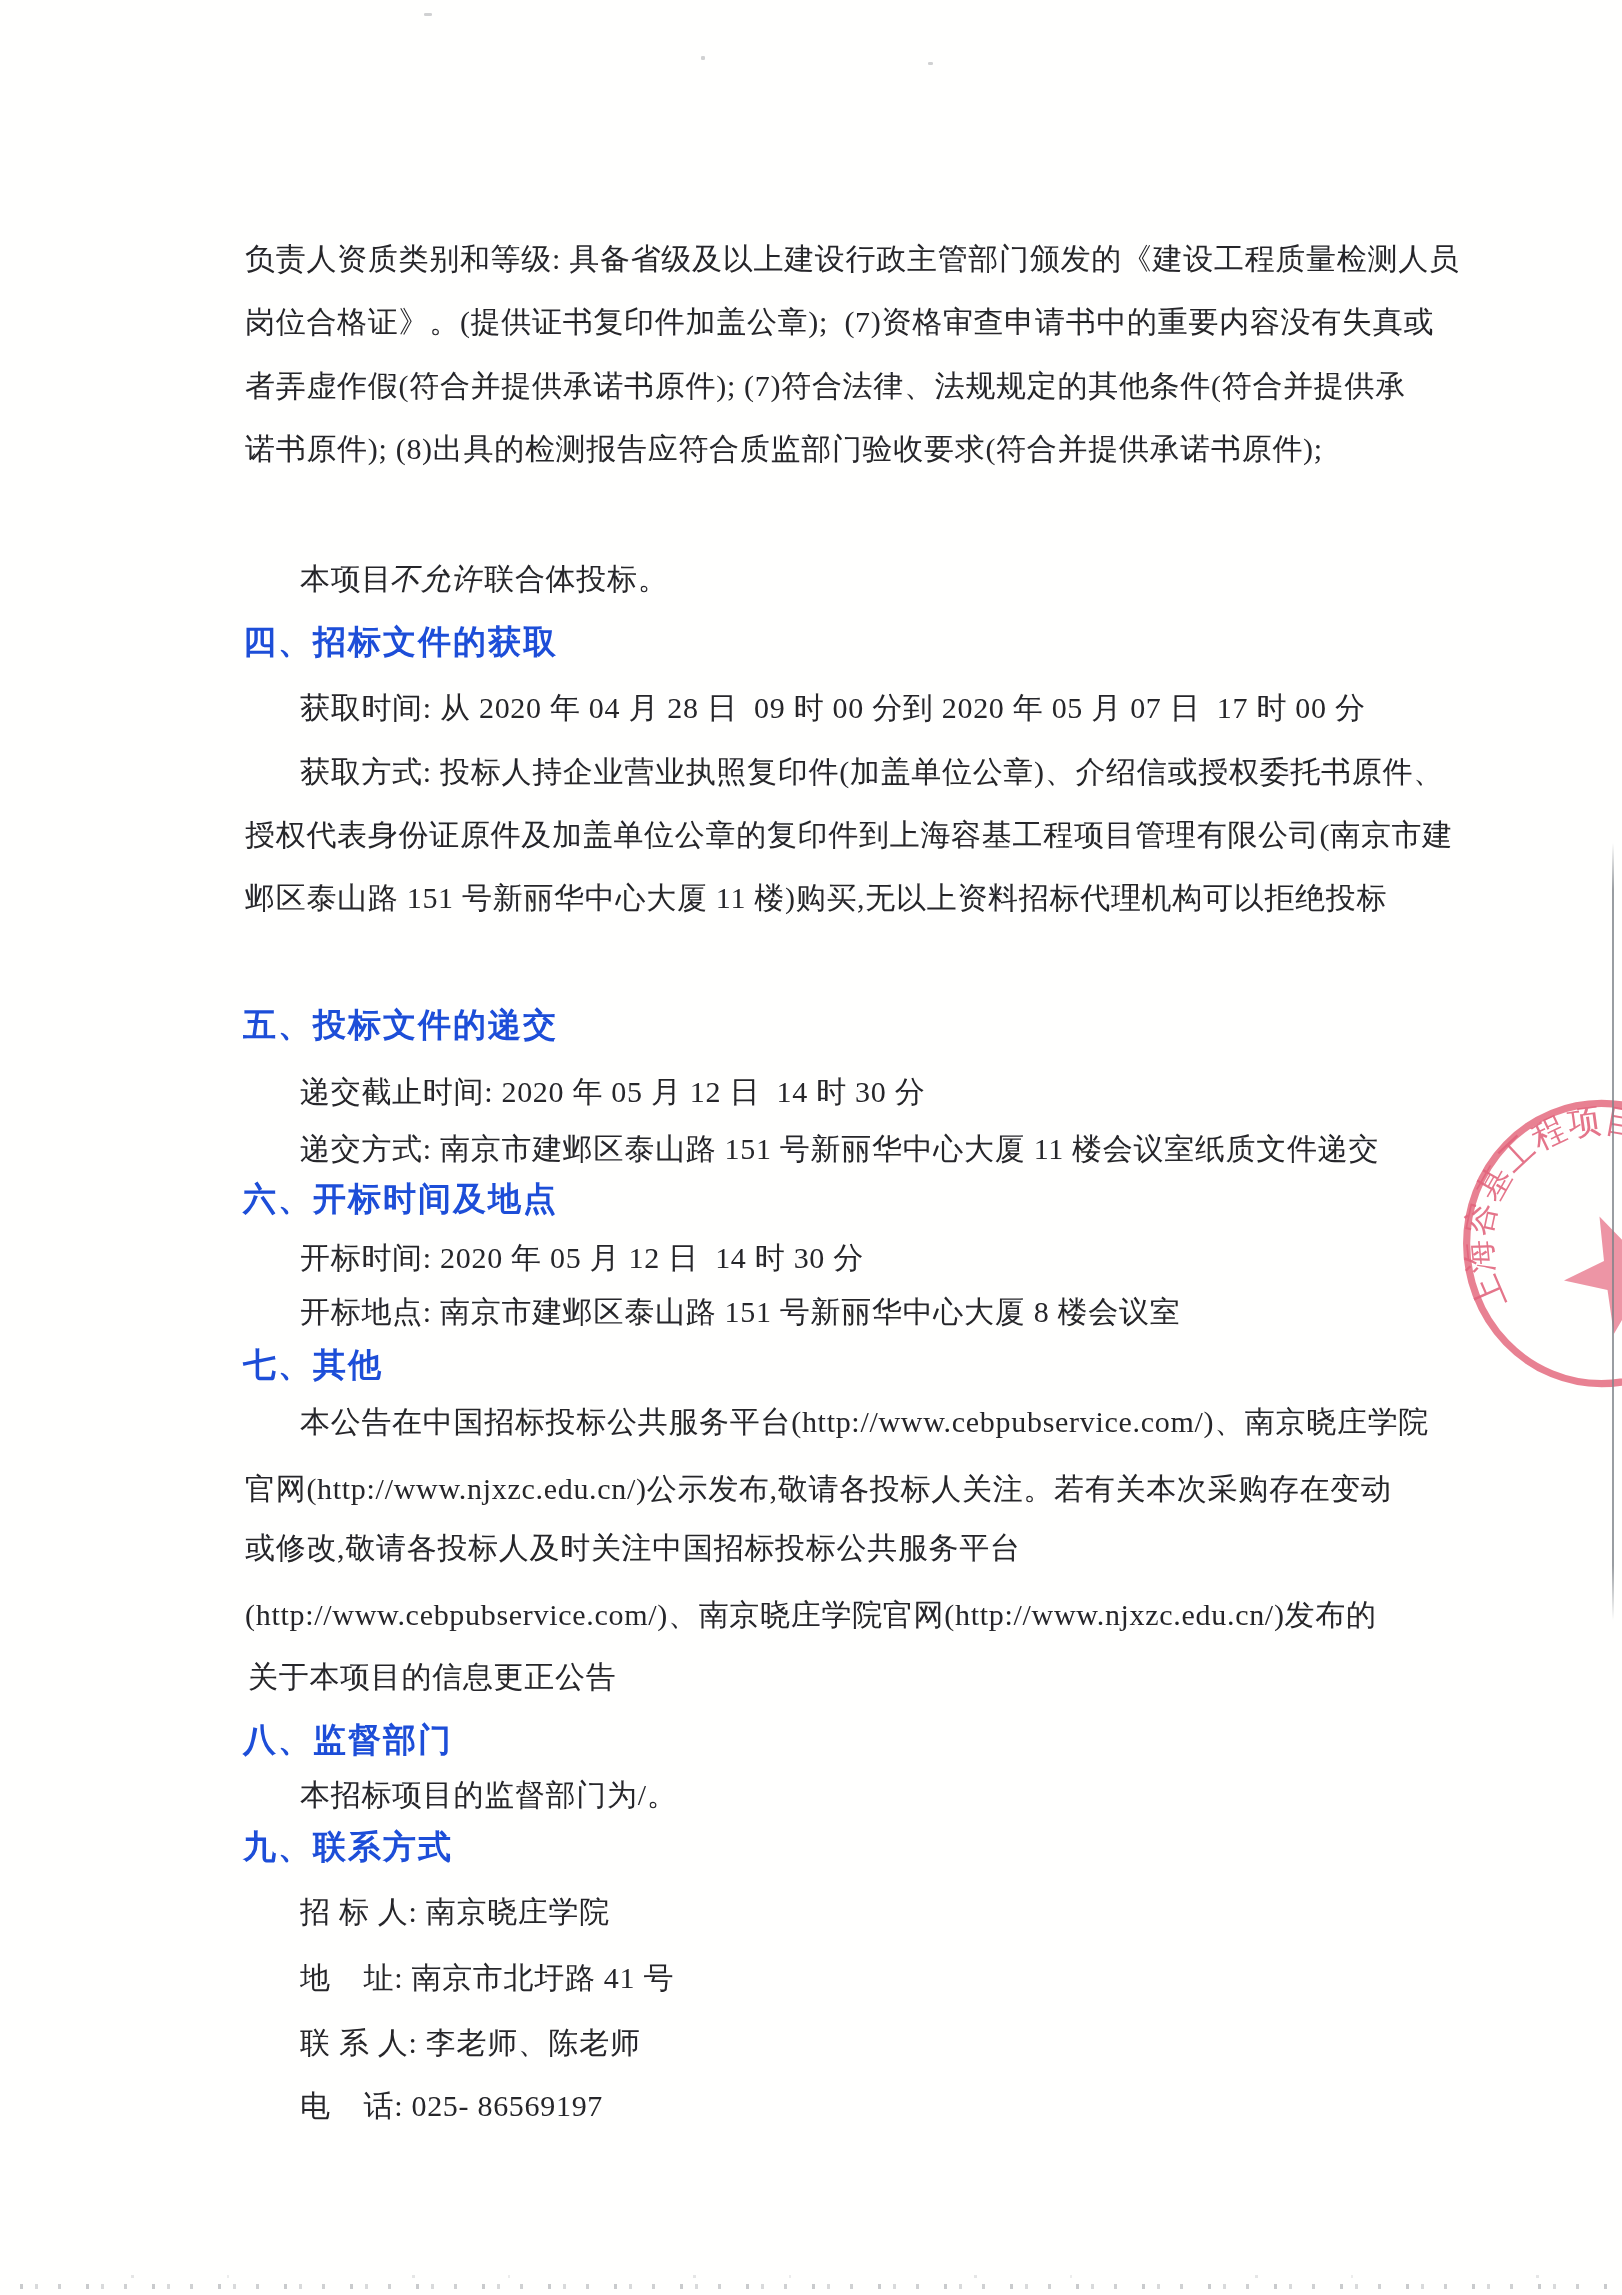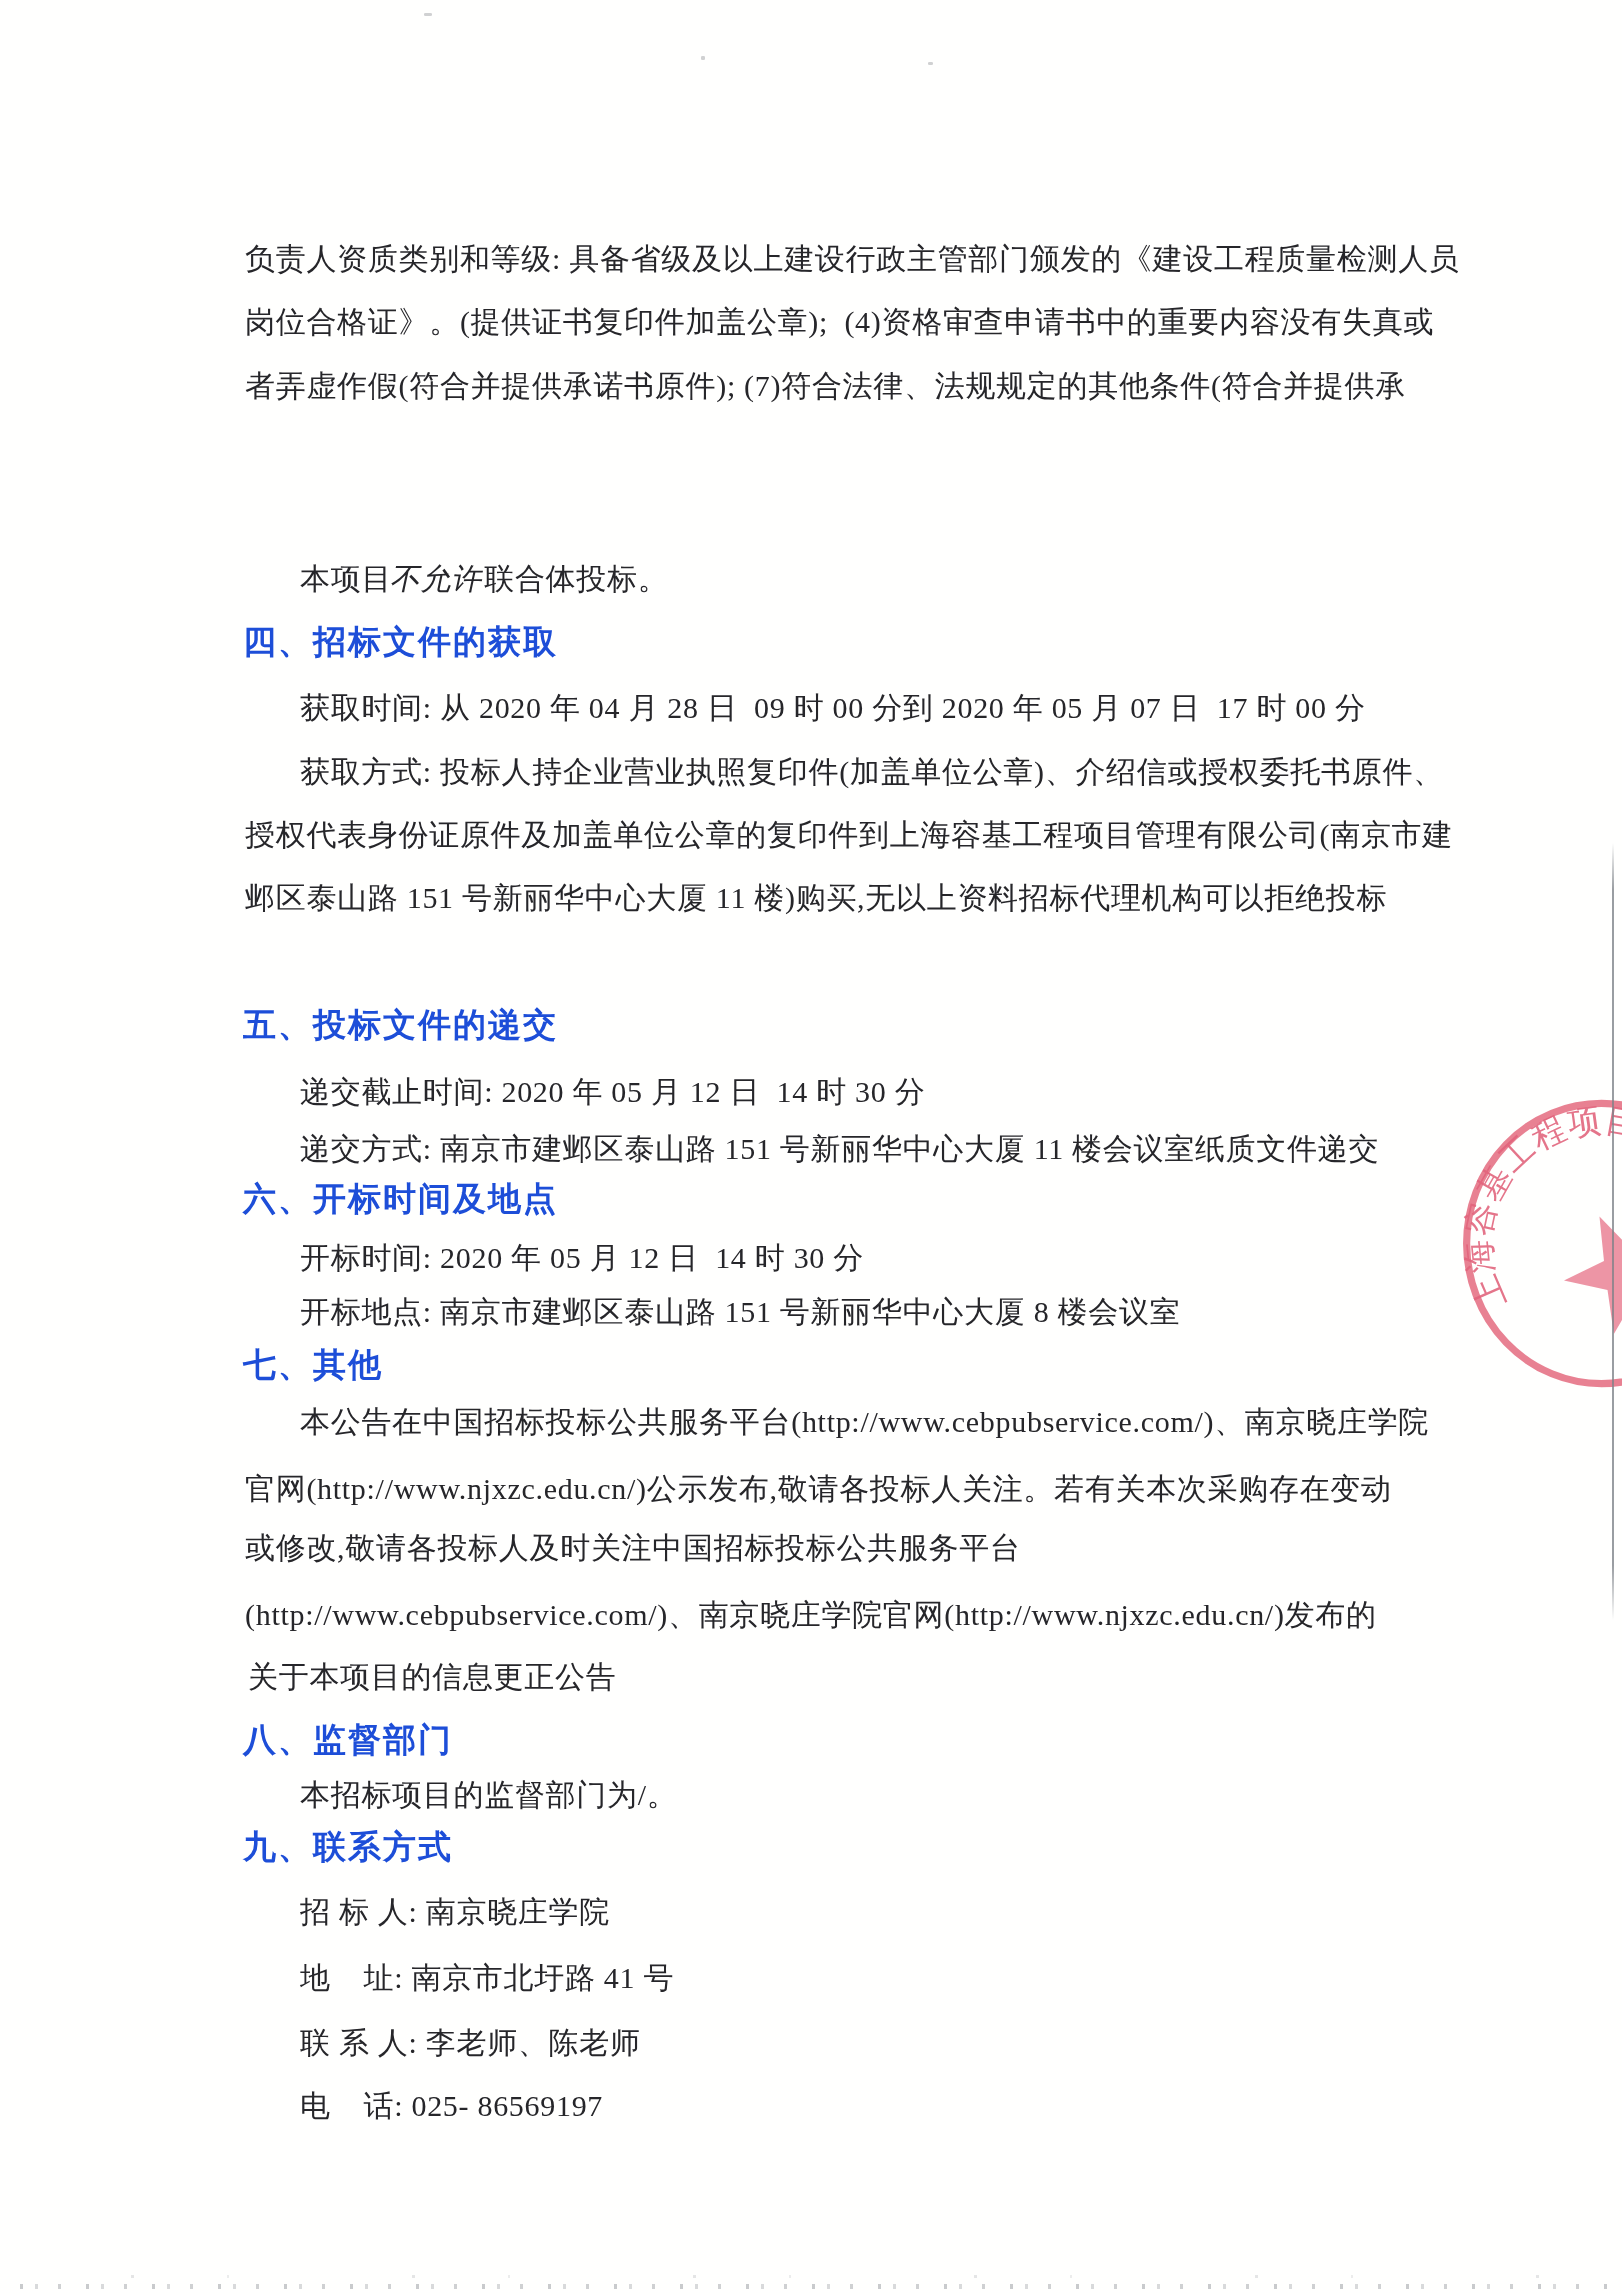--- a/index.html
+++ b/index.html
@@ -66,22 +66,23 @@
     opacity:.6;
   }
   .speck{position:absolute;background:rgba(120,124,130,.35);border-radius:1.3px;}
 </style>
 </head>
 <body>
 
 <div class="page">
 
   <div class="line" style="top:241px;left:245px">负责人资质类别和等级: 具备省级及以上建设行政主管部门颁发的《建设工程质量检测人员</div>
-  <div class="line" style="top:304px;left:245px">岗位合格证》。(提供证书复印件加盖公章);  (4)资格审查申请书中的重要内容没有失真或</div>
+  <div class="line" style="top:304px;left:245px">岗位合格证》。(提供证书复印件加盖公章);  (7)资格审查申请书中的重要内容没有失真或</div>
   <div class="line" style="top:368px;left:245px">者弄虚作假(符合并提供承诺书原件); (7)符合法律、法规规定的其他条件(符合并提供承</div>
+  <div class="line" style="top:431px;left:245px">诺书原件); (8)出具的检测报告应符合质监部门验收要求(符合并提供承诺书原件);</div>
 
   <div class="line" style="top:561px;left:300px"><span>本项目</span><span class="em-skew">不允许</span><span>联合体投标。</span></div>
 
   <div class="heading" style="top:620px;left:243px">四、招标文件的获取</div>
   <div class="line" style="top:690px;left:300px">获取时间: 从 2020 年 04 月 28 日  09 时 00 分到 2020 年 05 月 07 日  17 时 00 分</div>
   <div class="line" style="top:754px;left:300px">获取方式: 投标人持企业营业执照复印件(加盖单位公章)、介绍信或授权委托书原件、</div>
   <div class="line" style="top:817px;left:245px">授权代表身份证原件及加盖单位公章的复印件到上海容基工程项目管理有限公司(南京市建</div>
   <div class="line" style="top:880px;left:245px">邺区泰山路 151 号新丽华中心大厦 11 楼)购买,无以上资料招标代理机构可以拒绝投标</div>
 
   <div class="heading" style="top:1003px;left:243px">五、投标文件的递交</div>

